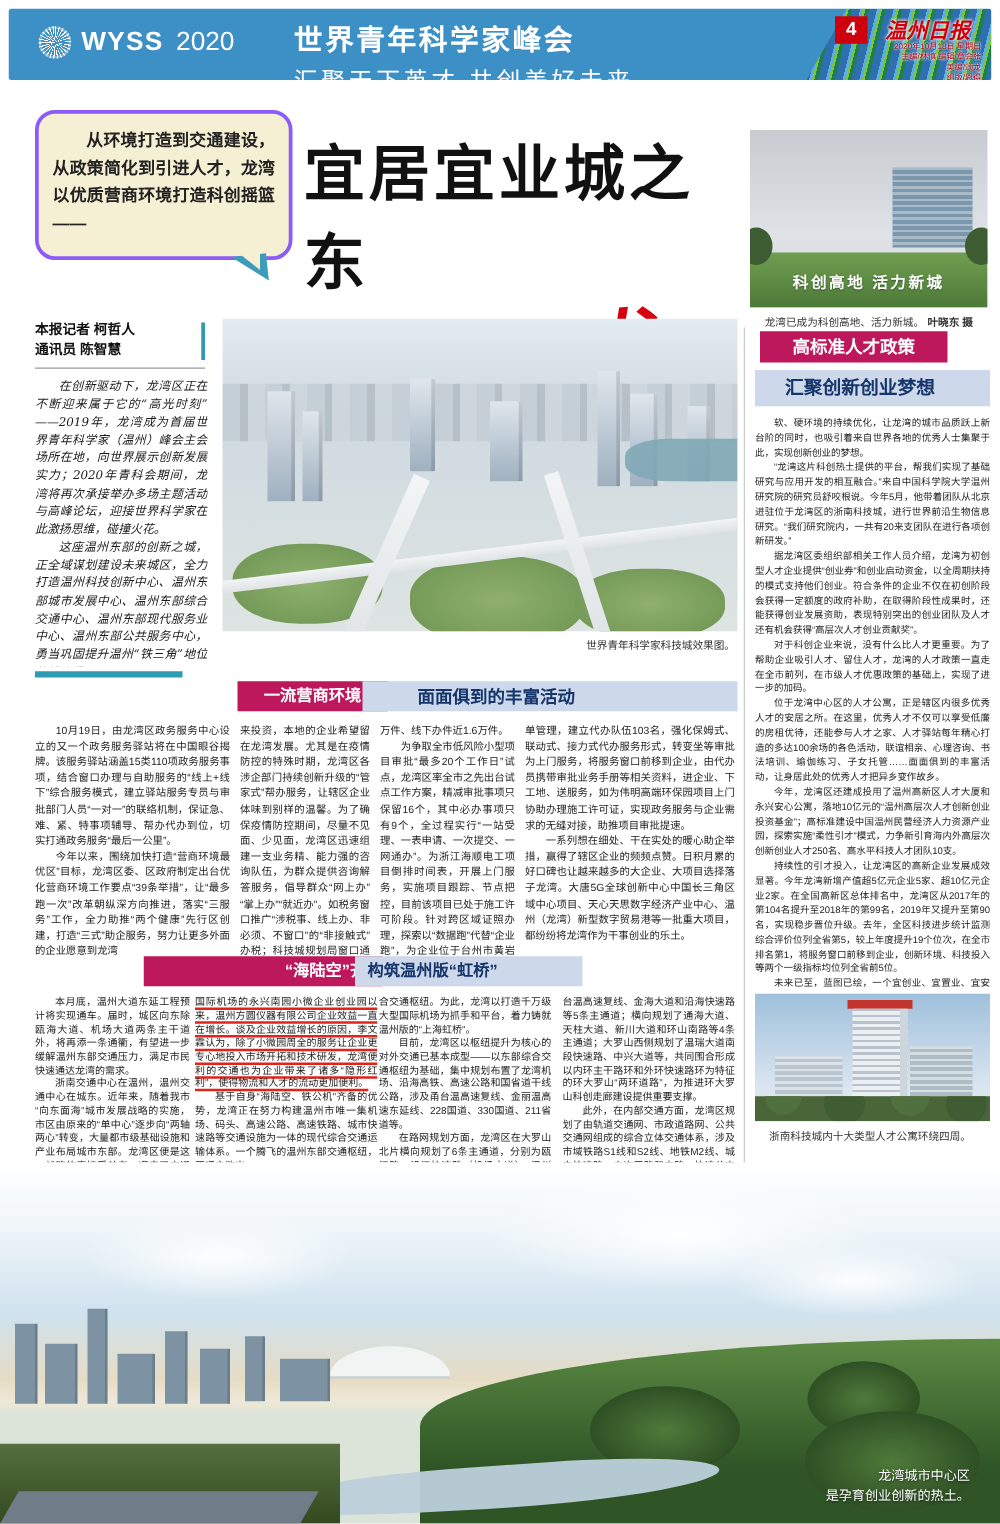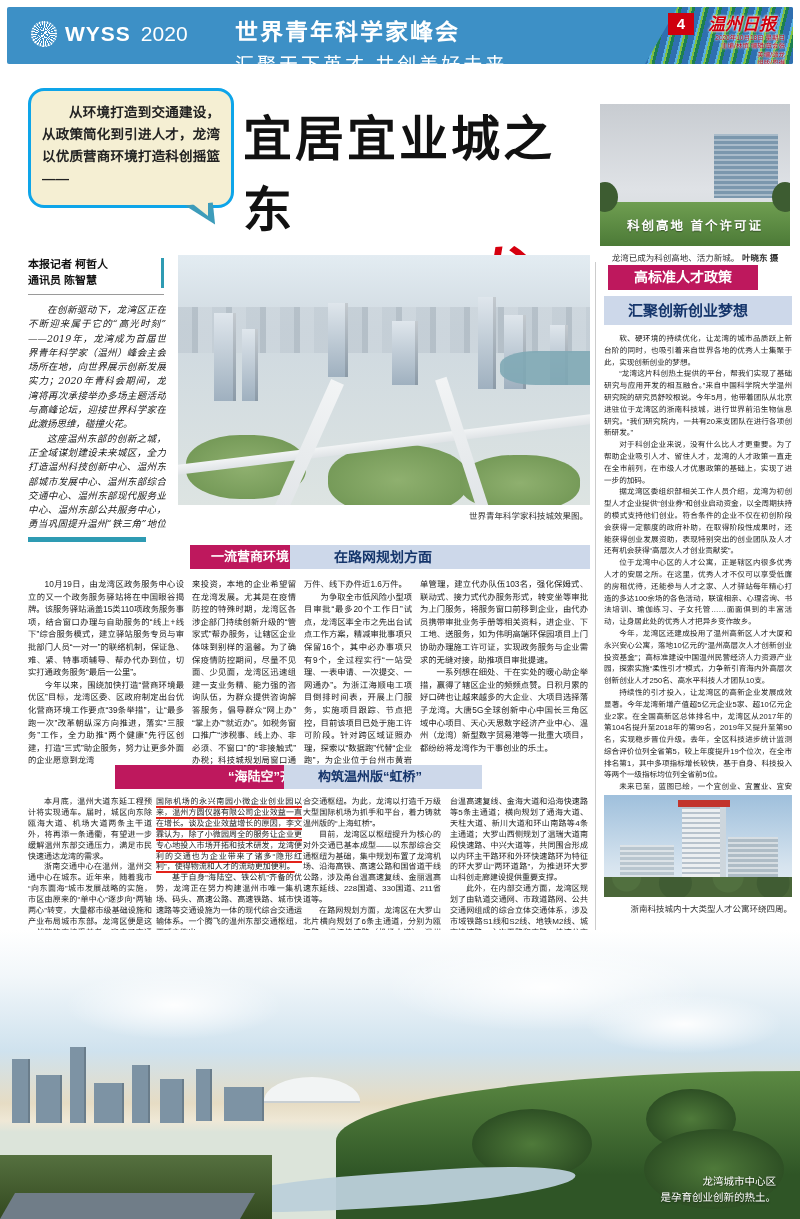--- a/index.html
+++ b/index.html
@@ -22,21 +22,21 @@
      background:repeating-linear-gradient(104deg,#2f6fb0 0 3px,#57b0e0 3px 5px,#7fc143 5px 7px,#1c7f52 7px 10px,#2f6fb0 10px 13px);
      clip-path:polygon(22% 0,100% 0,100% 100%,0 100%);}
   .pagenum{right:99px;top:6px;width:26px;height:22px;background:#cf000e;color:#fff;
      font-size:15px;font-weight:700;text-align:center;line-height:22px;}
   .papername{right:6px;top:3px;width:90px;color:#cf000e;font-family:"DejaVu Serif",serif;
      font-style:italic;font-weight:700;font-size:17px;text-align:center;text-shadow:0 0 2px #fff,0 0 3px #fff;}
   .staff{right:8px;top:27px;width:120px;text-align:right;color:#b00016;font-size:6.5px;
      line-height:8.4px;text-shadow:0 0 2px #fff,0 0 2px #fff;}
 
   
-  .bubble{left:28px;top:88px;width:178px;height:92px;background:#f5efd3;border:3px solid #0ea5e9;
+  .bubble{left:28px;top:88px;width:178px;height:92px;background:#f5efd3;border:3px solid #8b5cf6;
      border-radius:16px;padding:11px 11px;font-size:13.5px;font-weight:700;line-height:1.62;
      text-align:justify;color:#222;}
   .bubble p{margin:0;text-indent:2em;}
   .tail-out{left:186px;top:204px;width:0;height:0;border-left:28px solid transparent;border-top:22px solid #3d9cba;transform:rotate(-6deg);}
   .tail-in{left:189px;top:201px;width:0;height:0;border-left:19px solid transparent;border-top:15px solid #f5efd3;}
 
   
   .headline{left:243px;top:99px;width:352px;}
   .hl1{font-size:49px;font-weight:900;letter-spacing:3px;color:#111;}
   .hl2{display:flex;align-items:flex-start;margin-top:8px;}
@@ -75,40 +75,40 @@
   .ph-bld .cap-red{position:absolute;left:74px;bottom:90px;width:52px;height:7px;background:#c2342c;}
   .ph-bld .low{position:absolute;left:16px;bottom:18px;width:54px;height:34px;background:#b9c6cf;
      background-image:repeating-linear-gradient(180deg,rgba(255,255,255,.5) 0 2px,rgba(0,0,0,0) 2px 5px);}
   .ph-bld .low2{position:absolute;right:14px;bottom:18px;width:50px;height:42px;background:#aebcc6;
      background-image:repeating-linear-gradient(180deg,rgba(255,255,255,.5) 0 2px,rgba(0,0,0,0) 2px 5px);}
   .ph-bld .trees{position:absolute;left:0;bottom:0;width:100%;height:20px;
      background:radial-gradient(circle at 12% 0,#51703f 14px,transparent 15px),
                 radial-gradient(circle at 38% 6px,#405c33 16px,transparent 17px),
                 radial-gradient(circle at 66% 0,#51703f 15px,transparent 16px),
                 radial-gradient(circle at 90% 6px,#405c33 16px,transparent 17px),#4a6639;}
-  .cap-bld{left:600px;top:902px;width:192px;text-align:right;}
+  .cap-bld{left:600px;top:902px;width:192px;text-align:center;}
 
   
   .byline{left:28px;top:256px;width:132px;font-size:11px;font-weight:700;line-height:16px;color:#111;}
   .byline-bar{left:161px;top:258px;width:3px;height:30px;background:#2e9bb3;}
   .byline-rule{left:28px;top:294px;width:136px;height:1px;background:#9a9a9a;}
   .intro{left:28px;top:303px;width:138px;height:230px;overflow:hidden;
      font-family:"DejaVu Serif",serif;font-style:italic;font-size:9.5px;line-height:14.3px;text-align:justify;}
   .intro p{margin:0;text-indent:2em;}
   .intro-bar{left:28px;top:537px;width:118px;height:5px;background:#2e9bb3;}
 
   .vrule{left:595px;top:262px;width:1px;height:668px;background:#ccc;}
 
   
   .kick-red{background:#be185d;color:#fff;font-weight:700;}
   .band-blue{background:#cdd8ea;color:#15356b;font-weight:700;}
   .k1r{left:190px;top:545px;width:120px;height:24px;font-size:13px;text-align:center;line-height:24px;}
   .k1b{left:290px;top:545px;width:300px;height:24px;font-size:14px;line-height:24px;padding-left:44px;box-sizing:border-box;}
   .k2r{left:115px;top:765px;width:191px;height:24px;font-size:13px;line-height:24px;text-align:right;box-sizing:border-box;}
-  .k2b{left:284px;top:765px;width:198px;height:24px;font-size:13px;line-height:24px;padding-left:34px;box-sizing:border-box;}
+  .k2b{left:284px;top:765px;width:182px;height:24px;font-size:13px;line-height:24px;padding-left:10px;box-sizing:border-box;}
   .kick-talent{left:608px;top:265px;width:150px;height:25px;font-size:14px;text-align:center;line-height:25px;}
   .band-talent{left:604px;top:296px;width:188px;height:29px;font-size:15px;line-height:29px;padding-left:24px;box-sizing:border-box;}
 
   
   .col{overflow:hidden;text-align:justify;color:#222;}
   .col p{margin:0;text-indent:2em;}
   .col p.cont{text-indent:0;}
   .b1{top:578px;height:210px;font-size:8.3px;line-height:12.6px;}
   .b1.c1{left:28px;width:156px;}
   .b1.c2{left:192px;width:104px;}
@@ -178,21 +178,21 @@
       <span class="brand">龙湾</span>
     </div>
   </div>
 
   <div class="abs photo ph-tr">
 
     <div class="b3"></div>
     <div class="lawn"></div>
     <div class="tree" style="left:-8px;"></div>
     <div class="tree" style="right:-8px;"></div>
-    <div class="lawn-text">科创高地 首个许可证</div>
+    <div class="lawn-text">科创高地 活力新城</div>
   </div>
   <div class="abs cap cap-tr">
     <span>龙湾已成为科创高地、活力新城。</span>
     <b>叶晓东 摄</b>
   </div>
 
   <div class="abs byline">
     <div>本报记者 柯哲人</div>
     <div>通讯员 陈智慧</div>
   </div>
@@ -220,21 +220,21 @@
     <div class="green" style="right:10px;bottom:-6px;width:120px;height:56px;"></div>
     <div class="road" style="left:-20px;bottom:56px;width:460px;height:10px;transform:rotate(-7deg);"></div>
     <div class="road" style="left:120px;bottom:-30px;width:14px;height:160px;transform:rotate(24deg);"></div>
     <div class="road" style="left:280px;bottom:-20px;width:12px;height:150px;transform:rotate(-18deg);"></div>
   </div>
   <div class="abs cap cap-aerial">世界青年科学家科技城效果图。</div>
 
   <div class="abs vrule"></div>
 
   <div class="abs kick-red k1r">一流营商环境</div>
-  <div class="abs band-blue k1b">在路网规划方面</div>
+  <div class="abs band-blue k1b">面面俱到的丰富活动</div>
   <div class="abs col b1 c1">
     <p>10月19日，由龙湾区政务服务中心设立的又一个政务服务驿站将在中国眼谷揭牌。该服务驿站涵盖15类110项政务服务事项，结合窗口办理与自助服务的“线上+线下”综合服务模式，建立驿站服务专员与审批部门人员“一对一”的联络机制，保证急、难、紧、特事项辅导、帮办代办到位，切实打通政务服务“最后一公里”。</p>
     <p>今年以来，围绕加快打造“营商环境最优区”目标，龙湾区委、区政府制定出台优化营商环境工作要点“39条举措”，让“最多跑一次”改革朝纵深方向推进，落实“三服务”工作，全力助推“两个健康”先行区创建，打造“三式”助企服务，努力让更多外面的企业愿意到龙湾</p>
   </div>
   <div class="abs col b1 c2">
     <p class="cont">来投资，本地的企业希望留在龙湾发展。尤其是在疫情防控的特殊时期，龙湾区各涉企部门持续创新升级的“管家式”帮办服务，让辖区企业体味到别样的温馨。为了确保疫情防控期间，尽量不见面、少见面，龙湾区迅速组建一支业务精、能力强的咨询队伍，为群众提供咨询解答服务，倡导群众“网上办”“掌上办”“就近办”。如税务窗口推广“涉税事、线上办、非必须、不窗口”的“非接触式”办税；科技城规划局窗口通过远程视频连线指导建设图纸修改和材料审核；交通局窗口推出了“线上办”“热线办”“预约办”、方案设计“在线审”等系列服务举措。疫情防控期间，区行政服务中心受理网上审批件15</p>
   </div>
   <div class="abs col b1 c3">
     <p class="cont">万件、线下办件近1.6万件。</p>
     <p>为争取全市低风险小型项目审批“最多20个工作日”试点，龙湾区率全市之先出台试点工作方案，精减审批事项只保留16个，其中必办事项只有9个，全过程实行“一站受理、一表申请、一次提交、一网通办”。为浙江海顺电工项目倒排时间表，开展上门服务，实施项目跟踪、节点把控，目前该项目已处于施工许可阶段。针对跨区域证照办理，探索以“数据跑”代替“企业跑”，为企业位于台州市黄岩区的分支机构成功办理食品经营“全省通办”首个许可证。</p>
@@ -265,25 +265,25 @@
   <div class="abs col b2 c4">
     <p class="cont">台温高速复线、金海大道和沿海快速路等5条主通道；横向规划了通海大道、天柱大道、新川大道和环山南路等4条主通道；大罗山西侧规划了温瑞大道南段快速路、中兴大道等，共同围合形成以内环主干路环和外环快速路环为特征的环大罗山“两环道路”，为推进环大罗山科创走廊建设提供重要支撑。</p>
     <p>此外，在内部交通方面，龙湾区规划了由轨道交通网、市政道路网、公共交通网组成的综合立体交通体系，涉及市域铁路S1线和S2线、地铁M2线、城市快速路、主次干路和支路、快速公交BRT和常规公交等，为市民出行提供更多的获得感。</p>
   </div>
 
   <div class="abs kick-red kick-talent">高标准人才政策</div>
   <div class="abs band-blue band-talent">汇聚创新创业梦想</div>
   <div class="abs col talent-body">
     <p>软、硬环境的持续优化，让龙湾的城市品质跃上新台阶的同时，也吸引着来自世界各地的优秀人士集聚于此，实现创新创业的梦想。</p>
     <p>“龙湾这片科创热土提供的平台，帮我们实现了基础研究与应用开发的相互融合。”来自中国科学院大学温州研究院的研究员舒咬根说。今年5月，他带着团队从北京进驻位于龙湾区的浙南科技城，进行世界前沿生物信息研究。“我们研究院内，一共有20来支团队在进行各项创新研发。”</p>
+    <p>据龙湾区委组织部相关工作人员介绍，龙湾为初创型人才企业提供“创业券”和创业启动资金，以全周期扶持的模式支持他们创业。符合条件的企业不仅在初创阶段会获得一定额度的政府补助，在取得阶段性成果时，还能获得创业发展资助，表现特别突出的创业团队及人才还有机会获得“高层次人才创业贡献奖”。</p>
     <p>对于科创企业来说，没有什么比人才更重要。为了帮助企业吸引人才、留住人才，龙湾的人才政策一直走在全市前列，在市级人才优惠政策的基础上，实现了进一步的加码。</p>
-    <p>据龙湾区委组织部相关工作人员介绍，龙湾为初创型人才企业提供“创业券”和创业启动资金，以全周期扶持的模式支持他们创业。符合条件的企业不仅在初创阶段会获得一定额度的政府补助，在取得阶段性成果时，还能获得创业发展资助，表现特别突出的创业团队及人才还有机会获得“高层次人才创业贡献奖”。</p>
     <p>位于龙湾中心区的人才公寓，正是辖区内很多优秀人才的安居之所。在这里，优秀人才不仅可以享受低廉的房租优待，还能参与人才之家、人才驿站每年精心打造的多达100余场的各色活动，联谊相亲、心理咨询、书法培训、瑜伽练习、子女托管……面面俱到的丰富活动，让身居此处的优秀人才把异乡变作故乡。</p>
     <p>今年，龙湾区还建成投用了温州高新区人才大厦和永兴安心公寓，落地10亿元的“温州高层次人才创新创业投资基金”；高标准建设中国温州民营经济人力资源产业园，探索实施“柔性引才”模式，力争新引育海内外高层次创新创业人才250名、高水平科技人才团队10支。</p>
-    <p>持续性的引才投入，让龙湾区的高新企业发展成效显著。今年龙湾新增产值超5亿元企业5家、超10亿元企业2家。在全国高新区总体排名中，龙湾区从2017年的第104名提升至2018年的第99名，2019年又提升至第90名，实现稳步晋位升级。去年，全区科技进步统计监测综合评价位列全省第5，较上年度提升19个位次，在全市排名第1，其中多项指标增长较快，基于自身、科技投入等两个一级指标均位列全省前5位。</p>
+    <p>持续性的引才投入，让龙湾区的高新企业发展成效显著。今年龙湾新增产值超5亿元企业5家、超10亿元企业2家。在全国高新区总体排名中，龙湾区从2017年的第104名提升至2018年的第99名，2019年又提升至第90名，实现稳步晋位升级。去年，全区科技进步统计监测综合评价位列全省第5，较上年度提升19个位次，在全市排名第1，将服务窗口前移到企业，创新环境、科技投入等两个一级指标均位列全省前5位。</p>
     <p>未来已至，蓝图已绘，一个宜创业、宜置业、宜安居的龙湾，正敞开怀抱，拥抱四方人才，一同描绘这座温州东部新城的美丽胜景。</p>
   </div>
 
   <div class="abs photo ph-bld">
     <div class="cap-red"></div>
     <div class="main"></div>
     <div class="low"></div>
     <div class="low2"></div>
     <div class="trees"></div>
   </div>

